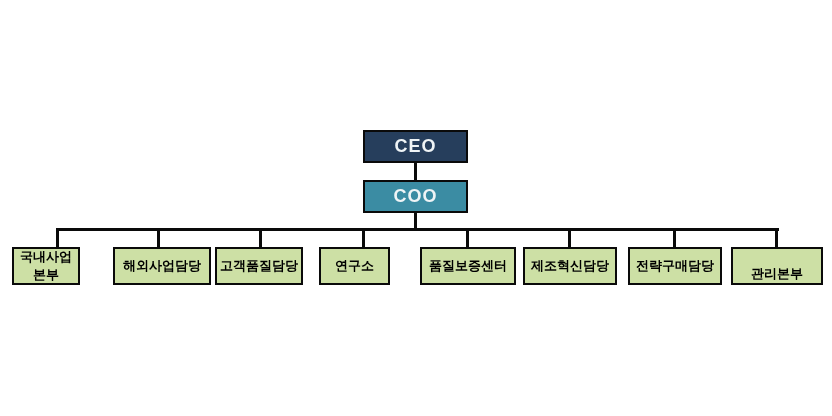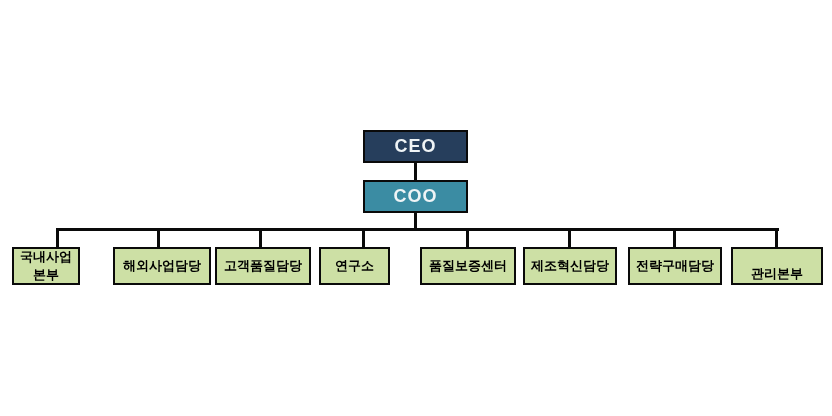--- a/index.html
+++ b/index.html
@@ -76,21 +76,21 @@
   <div class="conn conn-v" style="left:568px; top:228px; height:19px;"></div>
   <div class="conn conn-v" style="left:673px; top:228px; height:19px;"></div>
   <div class="conn conn-v" style="left:775px; top:228px; height:19px;"></div>
 
   <div class="node node-dept" style="left:12px; width:68px;text-align:center;">
     <span>국내사업본부</span>
   </div>
   <div class="node node-dept" style="left:113px; width:98px;">
     <span>해외사업담당</span>
   </div>
-  <div class="node node-dept" style="left:215px; width:96px;">
+  <div class="node node-dept" style="left:215px; width:88px;">
     <span>고객품질담당</span>
   </div>
   <div class="node node-dept" style="left:319px; width:71px;">
     <span>연구소</span>
   </div>
   <div class="node node-dept" style="left:420px; width:96px;">
     <span>품질보증센터</span>
   </div>
   <div class="node node-dept" style="left:523px; width:94px;">
     <span>제조혁신담당</span>

